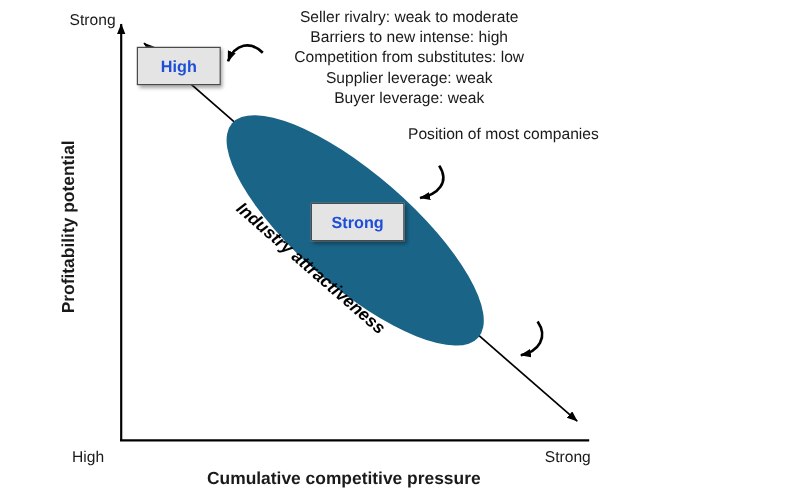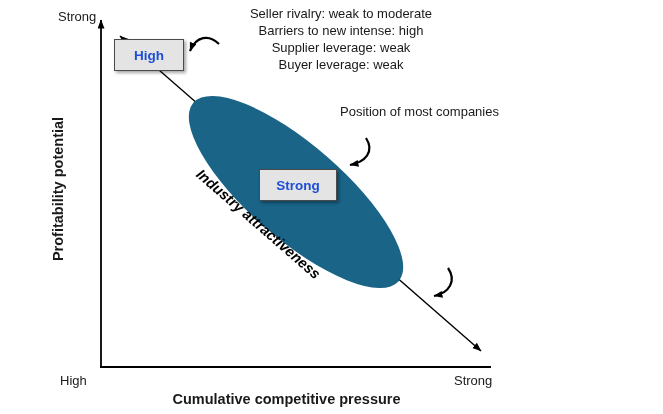--- a/index.html
+++ b/index.html
@@ -72,20 +72,21 @@
   </div>
   <div class="node-box node-medium">
     <span>Strong</span>
   </div>
 
   <div class="txt ellipse-label">Industry attractiveness</div>
 
   <div class="ann ann-high">
     <div>Seller rivalry: weak to moderate</div>
     <div>Barriers to new intense: high</div>
+    <div>Competition from substitutes: low</div>
     <div>Supplier leverage: weak</div>
     <div>Buyer leverage: weak</div>
   </div>
 
   <div class="txt position-note">Position of most companies</div>
 
 
 </div>
 
 </body></html>

